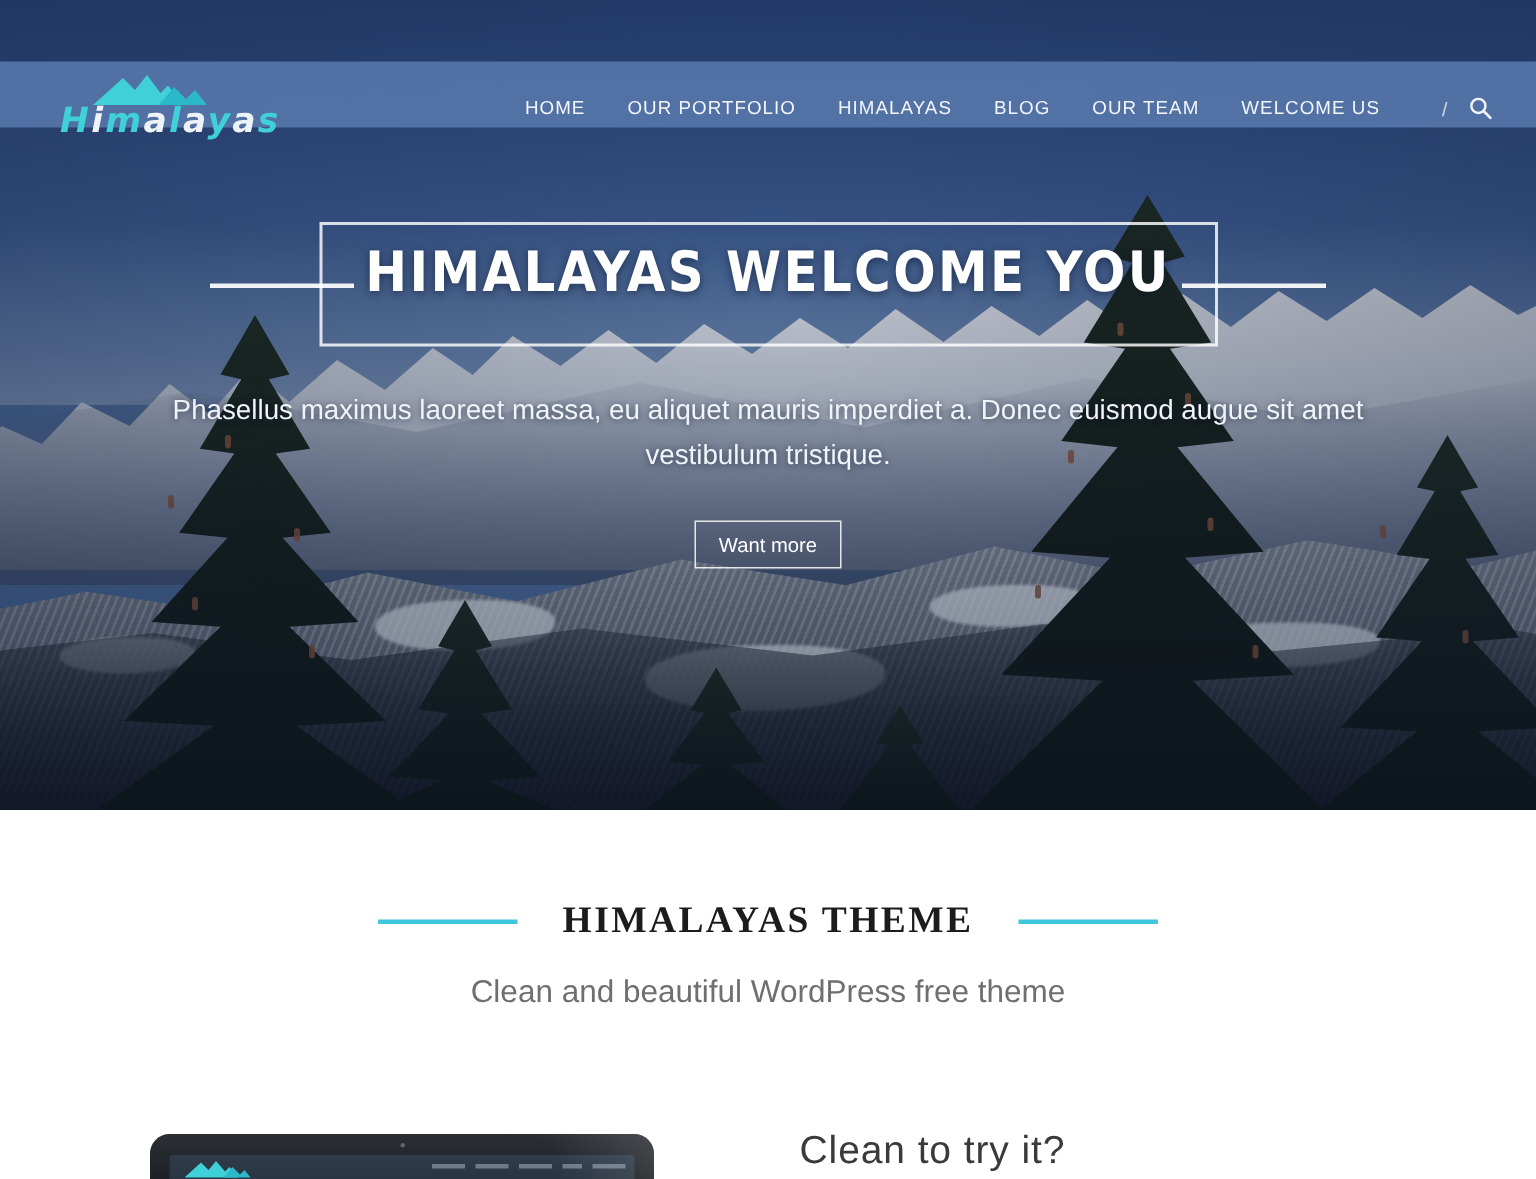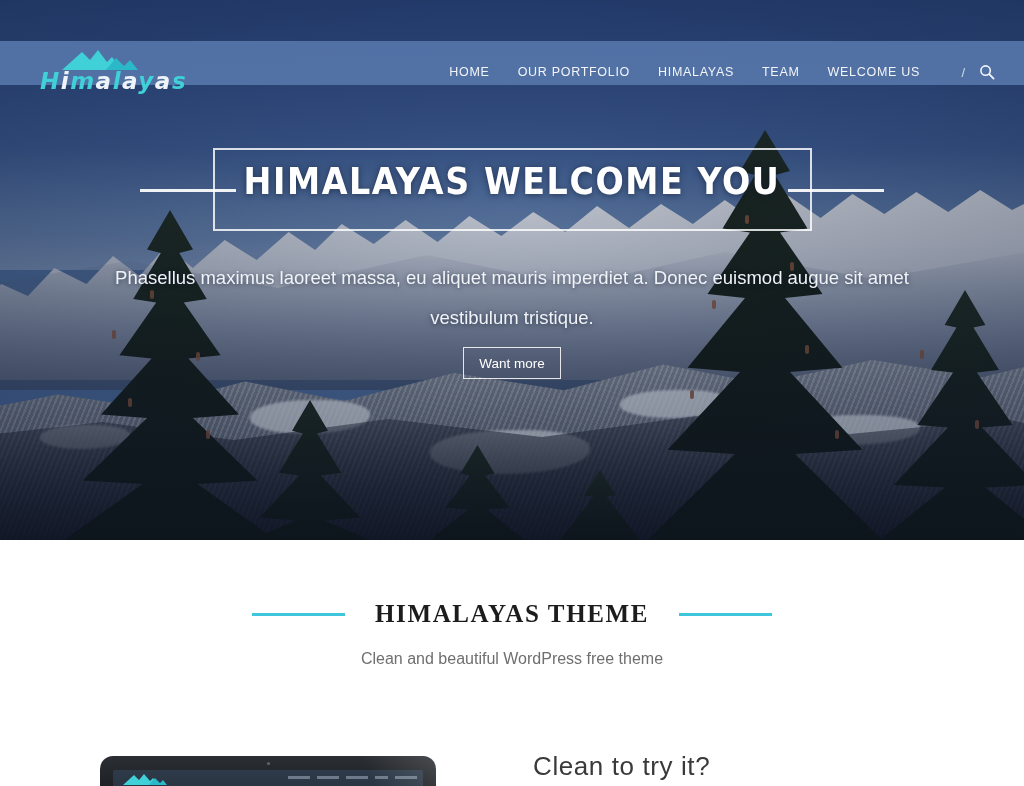--- a/index.html
+++ b/index.html
@@ -236,21 +236,21 @@
     text-shadow: 0 1px 6px rgba(10,18,40,.55);
     white-space: nowrap;
   }
   .hero-sub {
     position: absolute;
     left: 92px; top: 196px;
     width: 840px;
     text-align: center;
     color: #f0f3f8;
     font-size: 18.5px;
-    line-height: 40px;
+    line-height: 30px;
     font-weight: 400;
     text-shadow: 0 1px 5px rgba(10,18,40,.6);
   }
   .hero-btn {
     position: absolute;
     left: 463px; top: 285px;
     width: 98px; height: 32px;
     border: 1px solid rgba(255,255,255,.85);
     background: transparent;
     color: #ffffff;
@@ -284,21 +284,21 @@
     font-weight: bold;
     letter-spacing: 1.6px;
     white-space: nowrap;
   }
   .sec-sub {
     position: absolute;
     left: 0; top: 110px;
     width: 1024px;
     text-align: center;
     color: #6f6f6f;
-    font-size: 16px;
+    font-size: 21px;
   }
 
   
   .laptop {
     position: absolute;
     left: 100px; top: 756px;
     width: 336px; height: 30px;
     background: linear-gradient(180deg, #2b2e33 0%, #1d2024 100%);
     border-radius: 13px 13px 0 0;
     overflow: hidden;
@@ -400,21 +400,22 @@
           <path d="M46 24 L56 12 L64 20 L70 14 L78 24 Z" fill="#2bb8c8"></path>
         </svg>
       </span>
       <span class="logo-text"><span class="c">H</span><span class="w">i</span><span class="c">m</span><span class="w">a</span><span class="c">l</span><span class="w">a</span><span class="c">y</span><span class="w">a</span><span class="c">s</span></span>
     </a>
 
     <div class="nav">
       <a class="nav-item" href="#">HOME</a>
       <a class="nav-item" href="#">OUR PORTFOLIO</a>
       <a class="nav-item" href="#">HIMALAYAS</a>
-      <a class="nav-item" href="#">TEAM</a>
+      <a class="nav-item" href="#">BLOG</a>
+      <a class="nav-item" href="#">OUR TEAM</a>
       <a class="nav-item" href="#">WELCOME US</a>
     </div>
 
     <div class="nav-tools">
       <span class="slash-sep">/</span>
       <span class="search-btn">
         <svg width="16" height="16" viewBox="0 0 16 16">
           <circle cx="6.6" cy="6.6" r="4.7" fill="none" stroke="#f2f5f9" stroke-width="1.6"></circle>
           <line x1="10.2" y1="10.2" x2="14.6" y2="14.6" stroke="#f2f5f9" stroke-width="1.8" stroke-linecap="round"></line>
         </svg>

